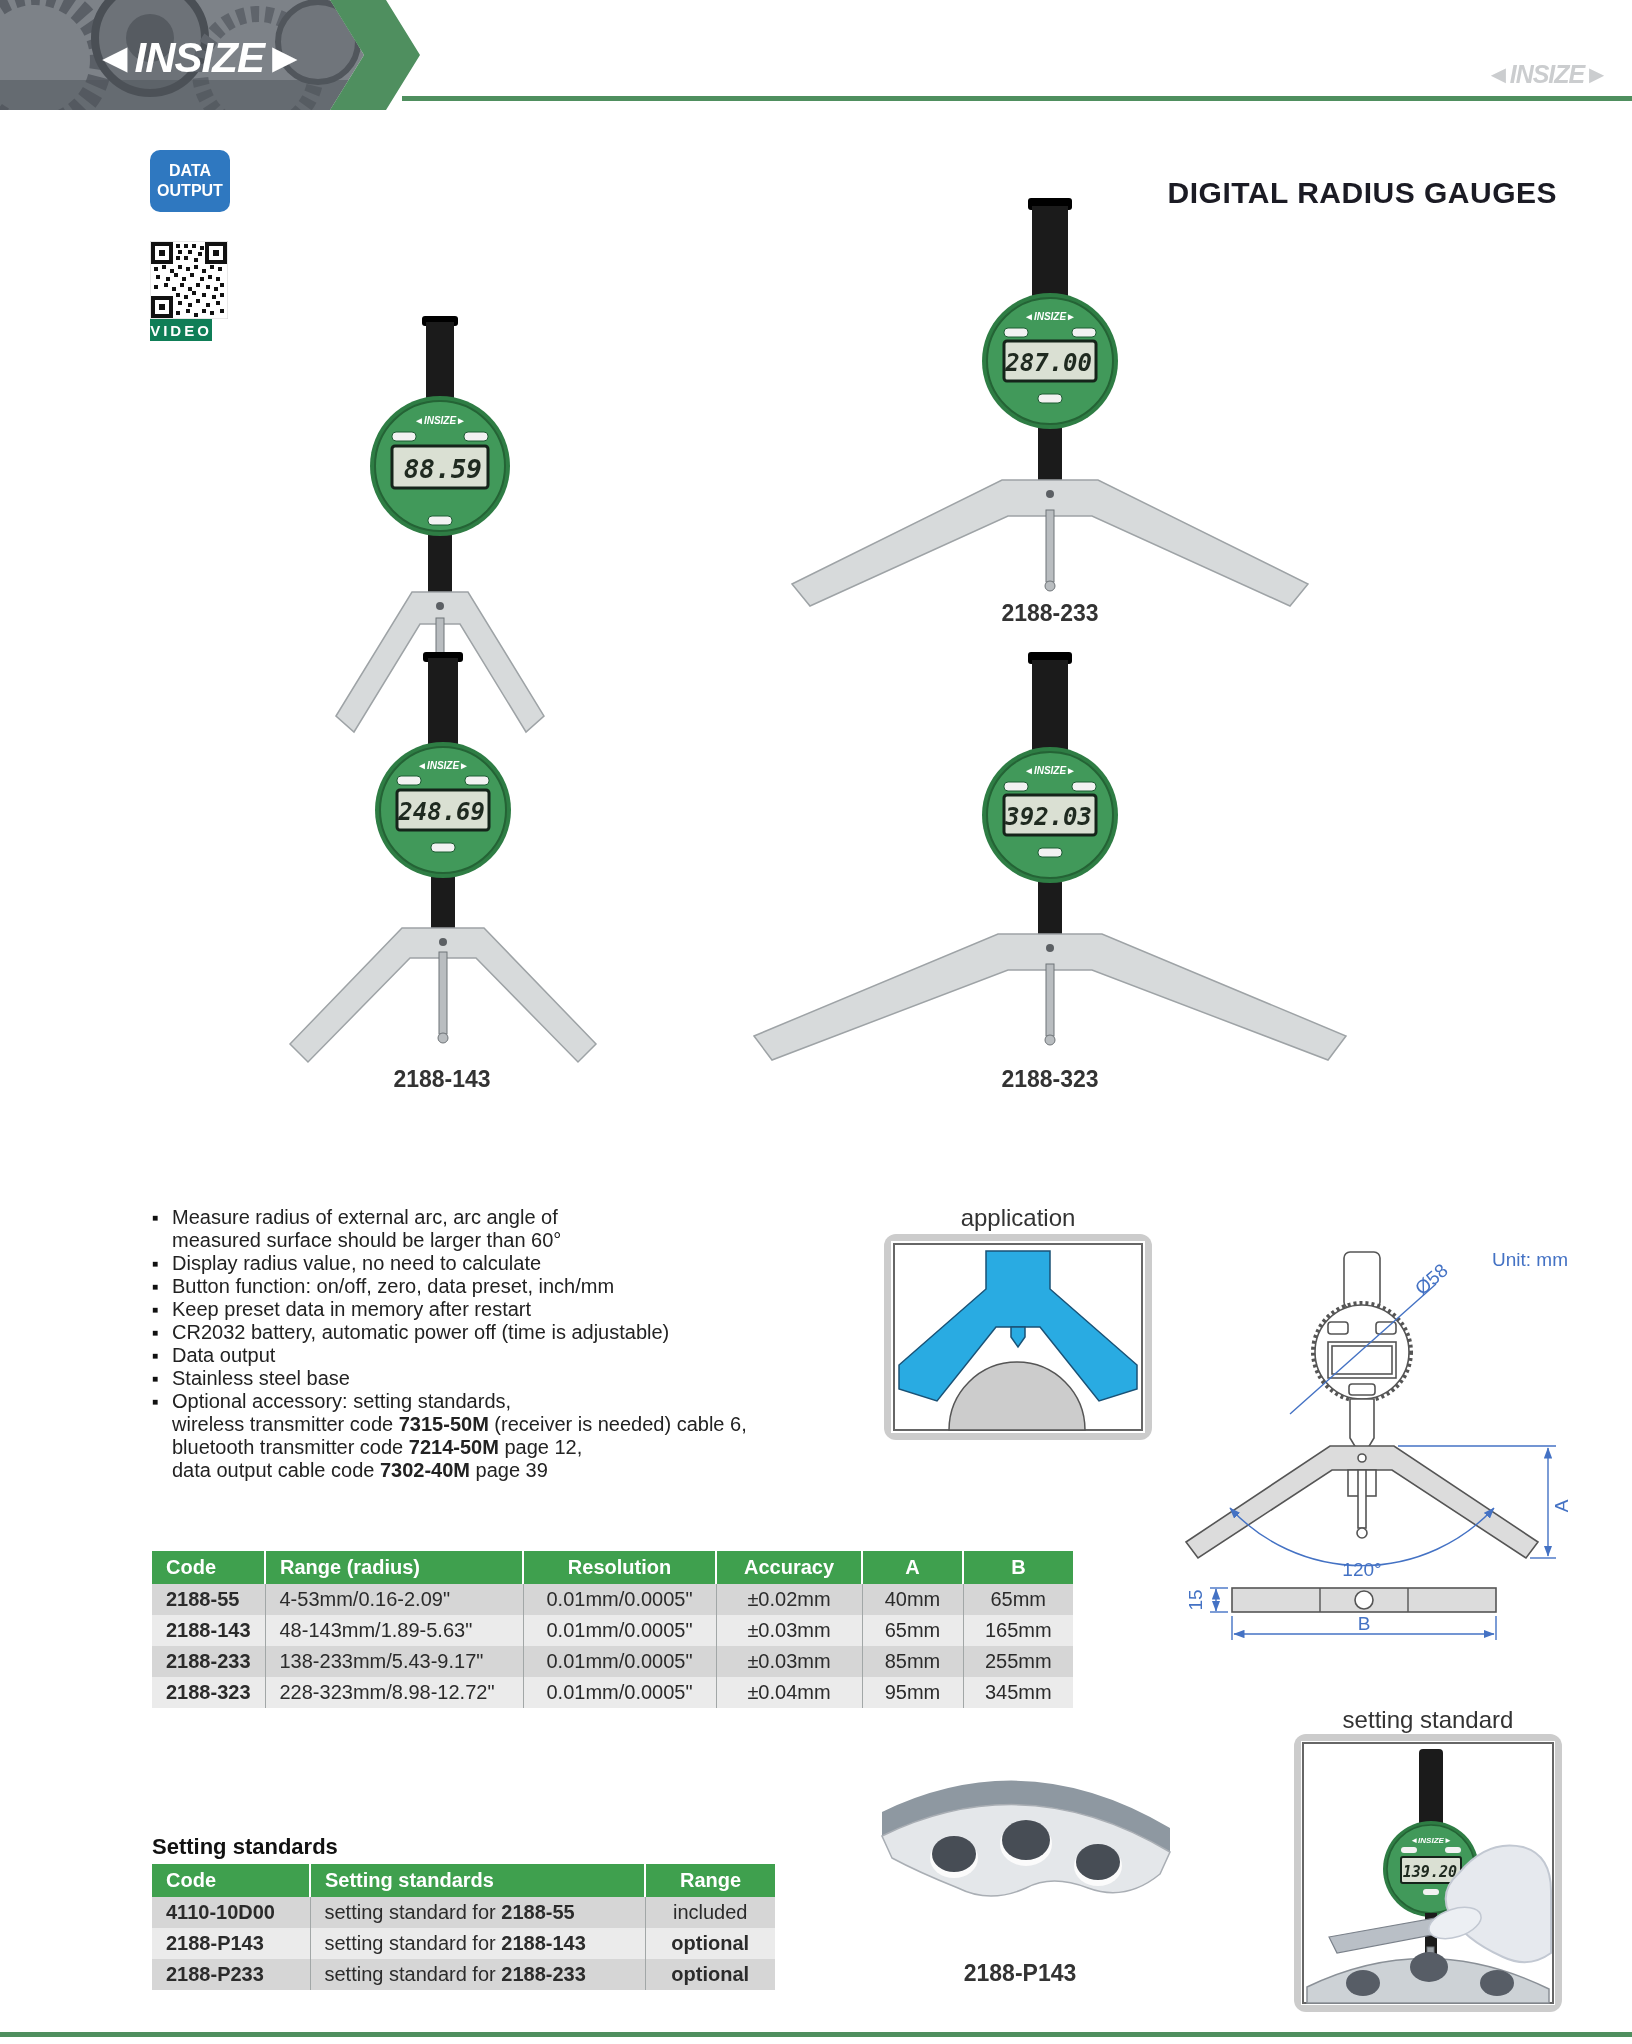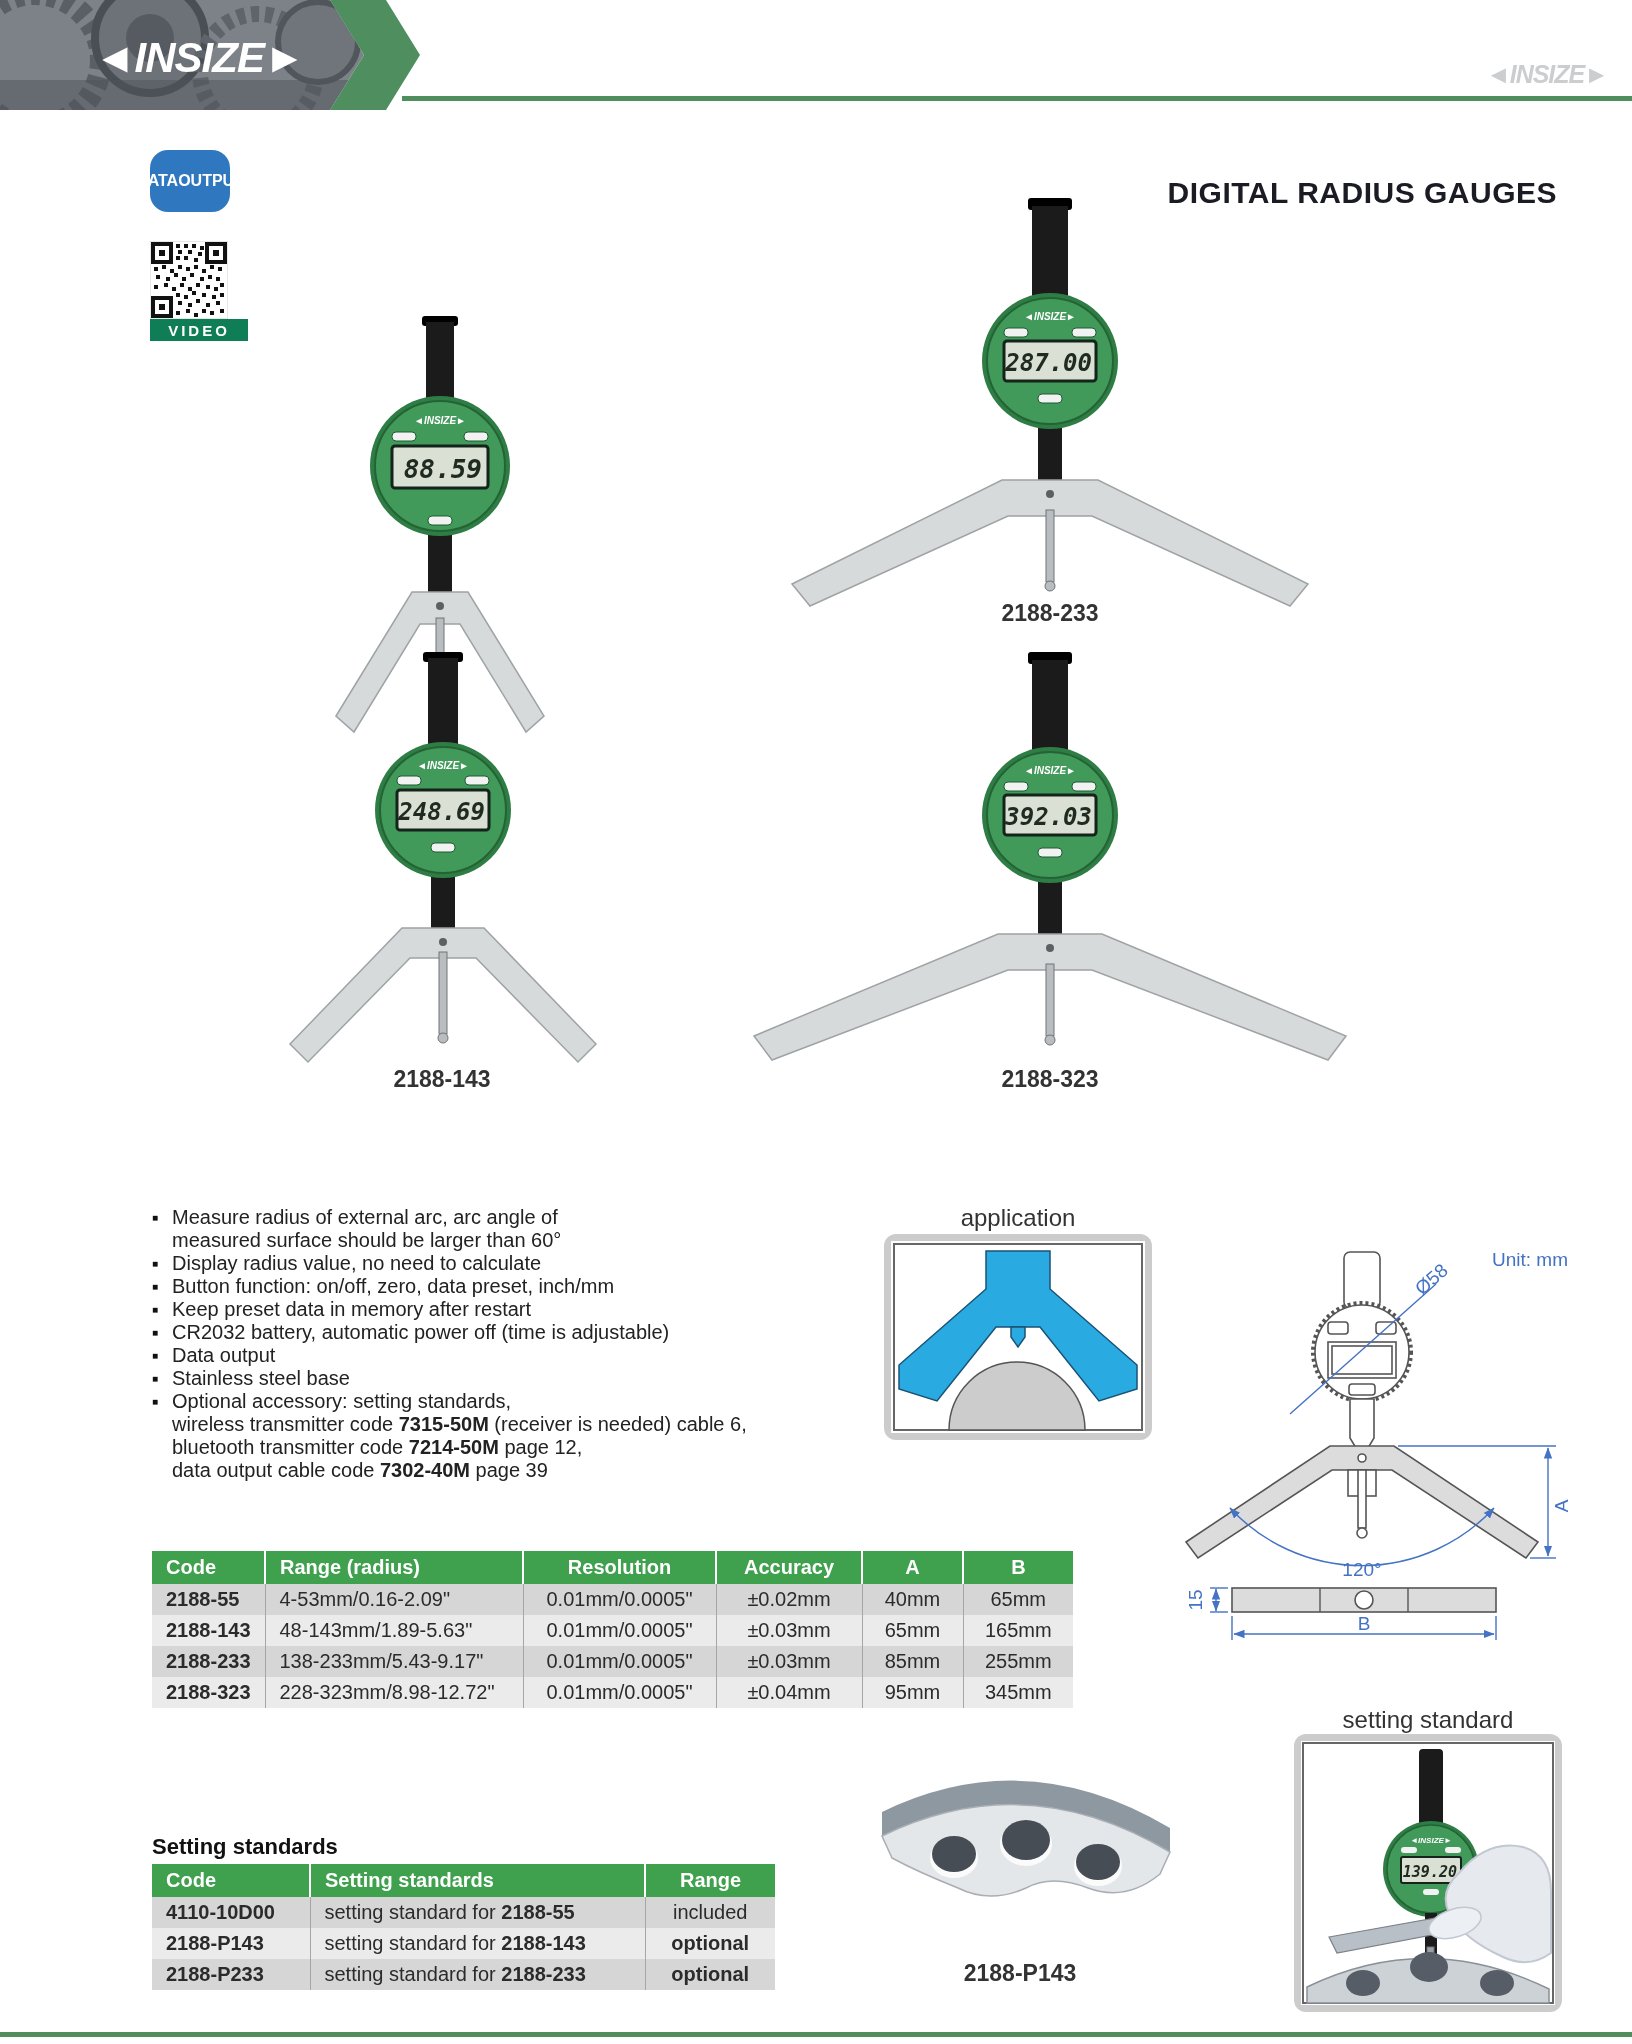--- a/index.html
+++ b/index.html
@@ -6,24 +6,24 @@
   body{font-family:"Liberation Sans", sans-serif; color:#222;}
   #page{position:relative;width:1632px;height:2044px;background:#ffffff;overflow:hidden;}
   .abs{position:absolute;}
 
   
   .topline{position:absolute;left:402px;top:96px;width:1230px;height:5px;background:#4f8f5f;}
   .bottomline{position:absolute;left:0;top:2032px;width:1632px;height:5px;background:#4f8f5f;}
   .hero-logo{font:italic 800 42px "Liberation Sans",sans-serif;fill:#ffffff;letter-spacing:-1px;}
   .ghost-logo{font-style:italic;font-weight:800;font-size:25px;color:#cbcdcf;letter-spacing:-1px;}
 
-  .badge{left:150px;top:150px;width:80px;height:62px;background:#2f78c0;border-radius:18px;
-         display:flex;align-items:center;justify-content:center;}
+  .badge{left:150px;top:150px;width:80px;height:62px;background:#2f78c0;border-radius:10px;
+         display:flex;flex-direction:column;align-items:center;justify-content:center;}
   .badge span{color:#fff;font-weight:700;font-size:16px;line-height:20px;}
-  .videobar{left:150px;top:319px;width:98px;height:22px;background:#0f7e57;color:#fff;
+  .videobar{left:150px;top:319px;width:62px;height:22px;background:#0f7e57;color:#fff;
             font-weight:700;font-size:15px;letter-spacing:3px;display:flex;align-items:center;justify-content:center;}
 
   .pagetitle{left:900px;top:146px;width:657px;text-align:right;font-size:30px;font-weight:700;color:#1b1b24;letter-spacing:.5px;margin-top:30px;}
 
   .prodlabel{font-size:23px;font-weight:700;color:#333;text-align:center;width:200px;}
 
   
   .gcap{fill:#000;}
   .gstem{fill:#1b1b1b;}
   .ghead-outer{fill:#2e7d44;}

